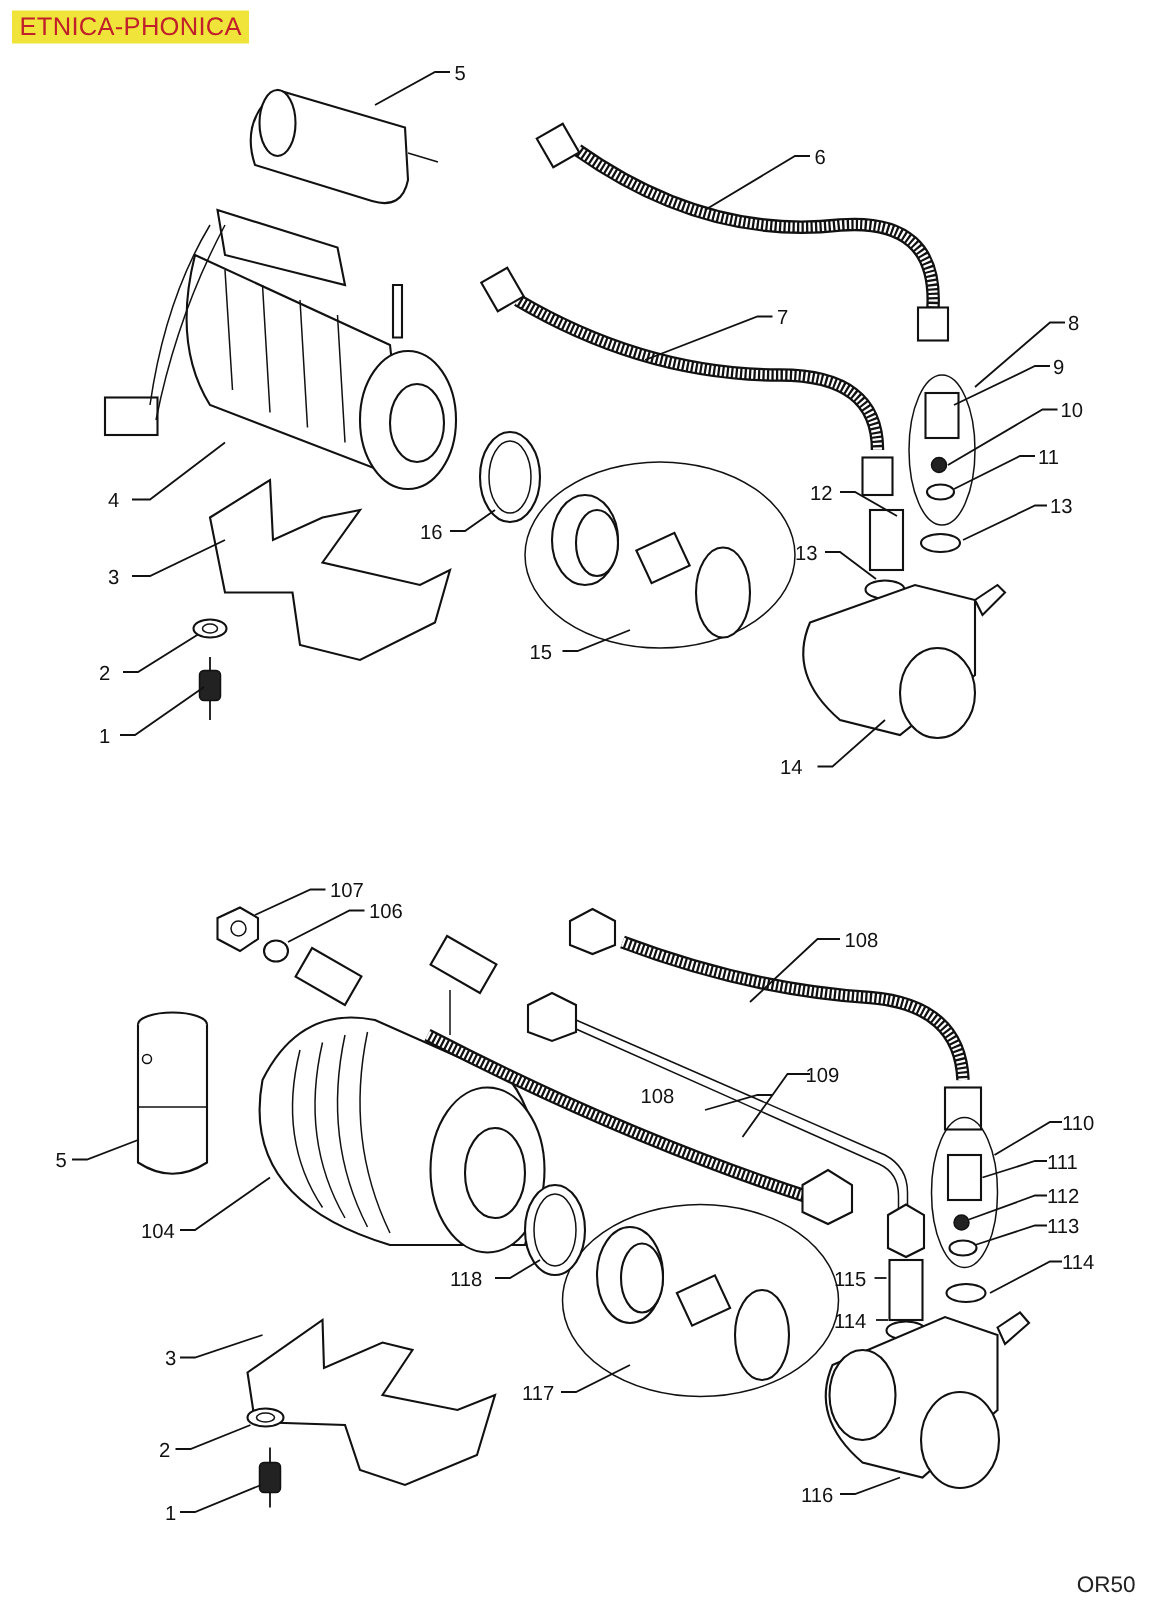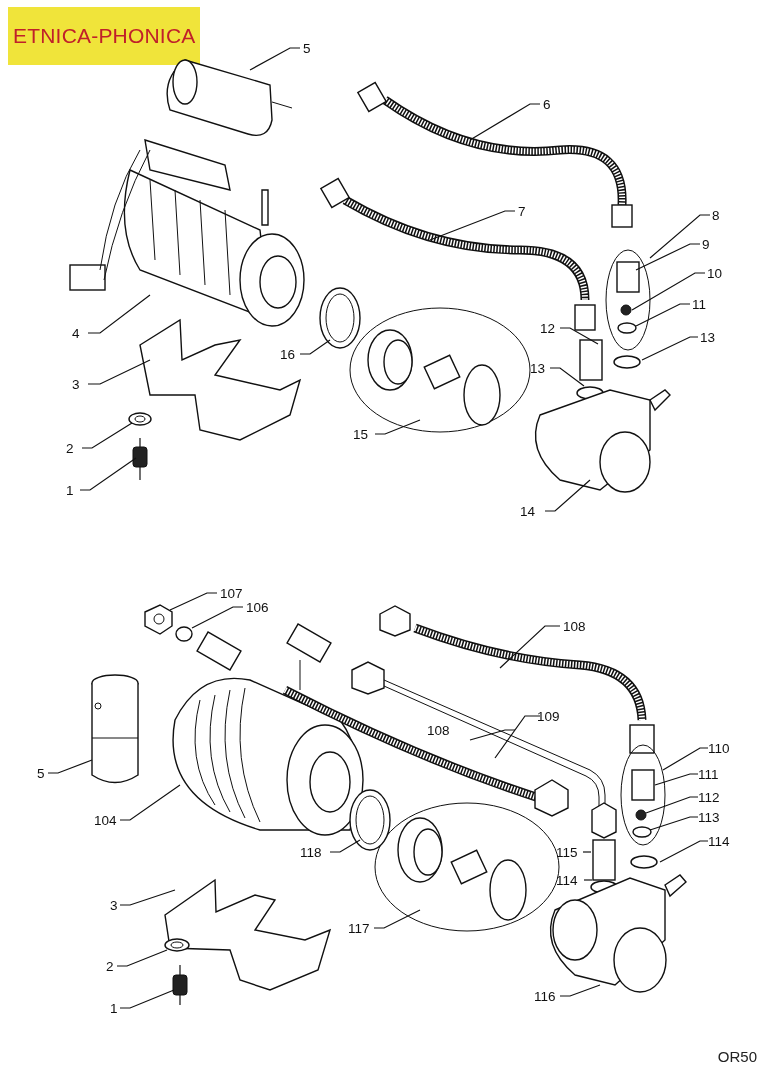--- a/index.html
+++ b/index.html
@@ -1,17 +1,17 @@
 <!DOCTYPE html>
 <html><head>
 <meta charset="utf-8">
 <style>
   html,body{margin:0;padding:0;background:#fff;}
   body{width:769px;height:1075px;position:relative;overflow:hidden;font-family:"Liberation Sans",sans-serif;}
-  .badge{position:absolute;left:8px;top:7px;background:#f0e43a;color:#c0202a;font-size:21px;padding:20px 5px;line-height:18px;letter-spacing:0.2px;}
+  .badge{position:absolute;left:8px;top:7px;background:#f0e43a;color:#c0202a;font-size:17px;padding:2px 5px;line-height:18px;letter-spacing:0.2px;}
   .code{position:absolute;right:12px;bottom:10px;font-size:15px;color:#222;}
   svg{position:absolute;left:0;top:0;}
   .lbl{font-family:"Liberation Sans",sans-serif;font-size:13.5px;fill:#111;}
   .ln{stroke:#111;stroke-width:1.2;fill:none;}
   .part{stroke:#111;stroke-width:1.4;fill:#fff;}
   .thin{stroke:#111;stroke-width:1;fill:none;}
   .mesh{stroke:#111;stroke-width:9;fill:none;}
   .meshin{stroke:#fff;stroke-width:6;fill:none;stroke-dasharray:1.5 1.5;}
   .dark{fill:#222;stroke:#111;}
 </style>

